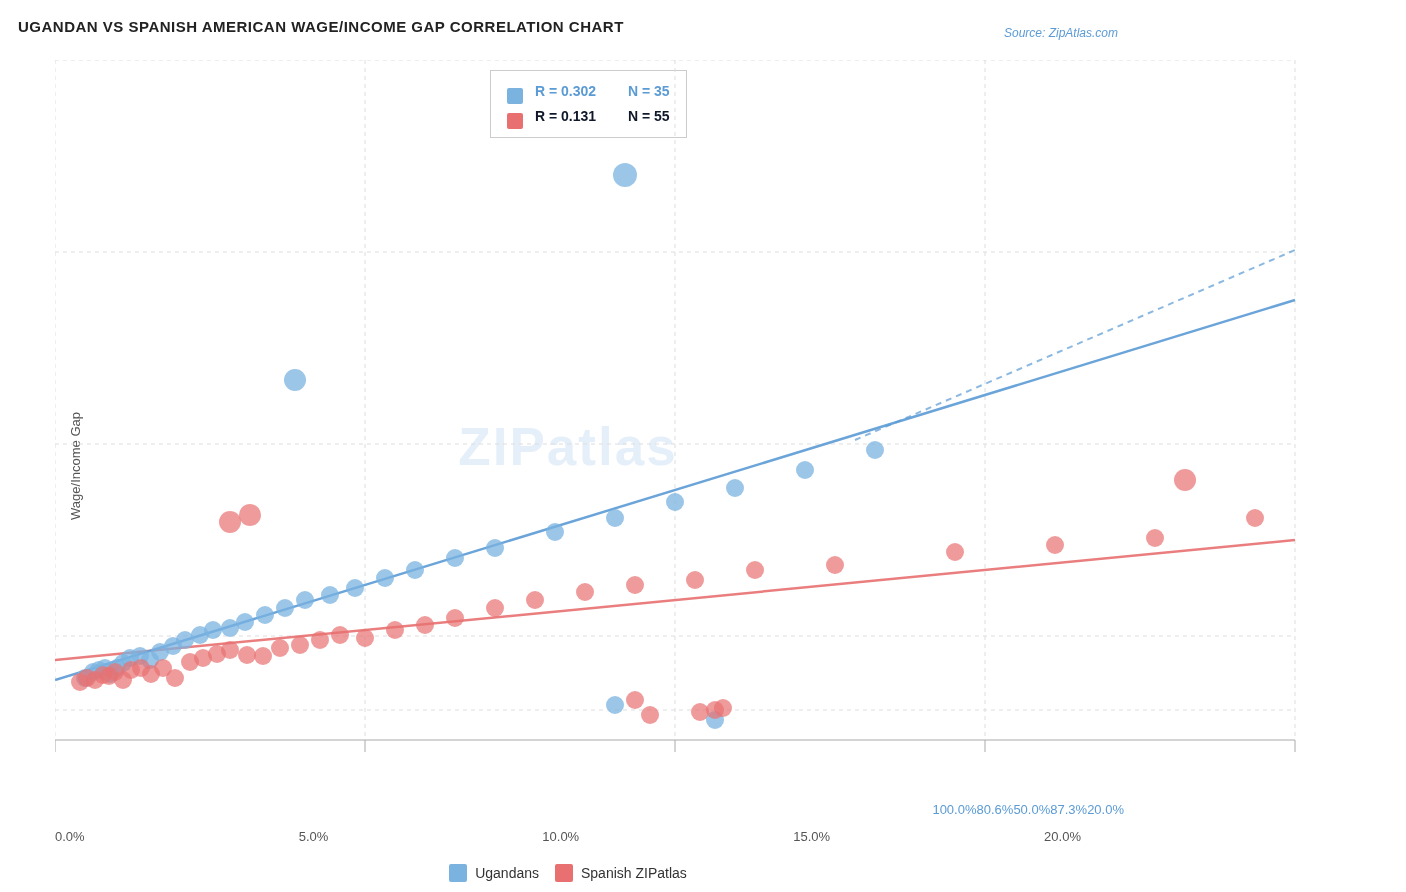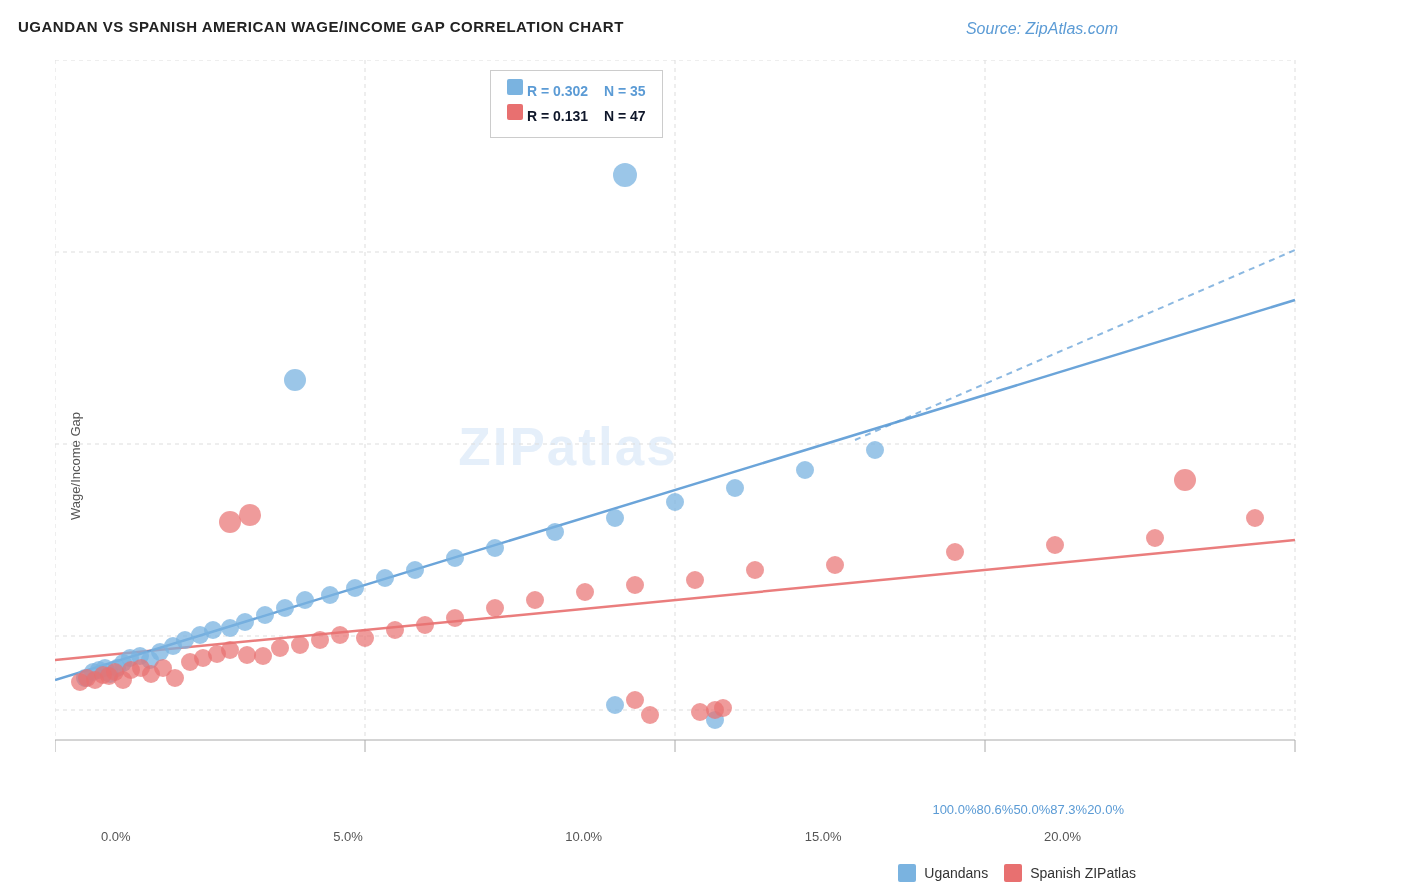--- a/index.html
+++ b/index.html
@@ -23,23 +23,23 @@
       top: 18px;
       left: 18px;
       font-size: 15px;
       font-weight: bold;
       color: #222;
       letter-spacing: 0.5px;
       text-transform: uppercase;
     }
     .source-label {
       position: absolute;
-      top: 20px;
+      top: 26px;
       right: 18px;
-      font-size: 16px;
+      font-size: 12px;
       color: #5b9bd5;
       font-style: italic;
     }
     .y-axis-label {
       position: absolute;
       left: 14px;
       top: 50%;
       transform: translateY(-50%) rotate(-90deg);
       font-size: 13px;
       color: #555;
@@ -73,22 +73,22 @@
       top: 70px;
       left: 490px;
       background: rgba(255,255,255,0.95);
       border: 1px solid #ccc;
       padding: 8px 16px;
       font-size: 14px;
       line-height: 1.8;
     }
     .legend-row {
       display: flex;
-      align-items: flex-start;
-      gap: 4px;
+      align-items: flex-end;
+      gap: 12px;
     }
     .legend-swatch {
       width: 16px;
       height: 16px;
       border-radius: 2px;
       flex-shrink: 0;
     }
     .r-value-blue { color: #5b9bd5; font-weight: bold; }
     .r-value-pink { color: #0f172a; font-weight: bold; }
     .right-axis-labels {
@@ -117,21 +117,21 @@
     .bottom-label {
       font-size: 13px;
       color: #555;
     }
     .bottom-legend {
       position: absolute;
       bottom: 10px;
       left: 0;
       right: 0;
       display: flex;
-      justify-content: flex-end;
+      justify-content: center;
       gap: 16px;
       align-items: center;
     }
     .bottom-legend-item {
       display: flex;
       align-items: center;
       gap: 8px;
       font-size: 14px;
       color: #333;
     }
@@ -166,21 +166,21 @@
     <div class="legend-row">
       <div class="legend-swatch" style="background:#7ab3e0;"></div>
       <span class="r-value-blue">R = 0.302</span>
       &nbsp;&nbsp;
       <span class="r-value-blue">N = 35</span>
     </div>
     <div class="legend-row">
       <div class="legend-swatch" style="background:#e87070;"></div>
       <span class="r-value-pink">R =  0.131</span>
       &nbsp;&nbsp;
-      <span class="r-value-pink">N = 47</span>
+      <span class="r-value-pink">N = 55</span>
     </div>
   </div>
 
   <svg class="chart-svg" style="position:absolute; top:60px; left:55px; width:1290px; height:770px;" viewBox="0 0 1290 770" xmlns="http://www.w3.org/2000/svg">
 
     <line x1="0" y1="0" x2="1240" y2="0" stroke="#ddd" stroke-width="1" stroke-dasharray="4,4"></line>
     <line x1="0" y1="192" x2="1240" y2="192" stroke="#ddd" stroke-width="1" stroke-dasharray="4,4"></line>
     <line x1="0" y1="384" x2="1240" y2="384" stroke="#ddd" stroke-width="1" stroke-dasharray="4,4"></line>
     <line x1="0" y1="576" x2="1240" y2="576" stroke="#ddd" stroke-width="1" stroke-dasharray="4,4"></line>
     <line x1="0" y1="650" x2="1240" y2="650" stroke="#ddd" stroke-width="1" stroke-dasharray="4,4"></line>
@@ -290,21 +290,21 @@
   </svg>
 
   <div class="right-axis-labels" style="position:absolute; right:12px; top:62px; bottom:75px; display:flex; flex-direction:row; justify-content:space-between; align-items:flex-end;">
     <span class="right-label">100.0%</span>
     <span class="right-label">80.6%</span>
     <span class="right-label">50.0%</span>
     <span class="right-label">87.3%</span>
     <span class="right-label">20.0%</span>
   </div>
 
-  <div class="bottom-axis-labels" style="position:absolute; bottom:48px; left:55px; right:55px; display:flex; justify-content:space-between;margin-left:46px;">
+  <div class="bottom-axis-labels" style="position:absolute; bottom:48px; left:55px; right:55px; display:flex; justify-content:space-between;">
     <span class="bottom-label">0.0%</span>
     <span class="bottom-label">5.0%</span>
     <span class="bottom-label">10.0%</span>
     <span class="bottom-label">15.0%</span>
     <span class="bottom-label">20.0%</span>
   </div>
 
   <div class="bottom-legend">
     <div class="bottom-legend-item">
       <div class="bottom-legend-swatch" style="background:#7ab3e0;"></div>

